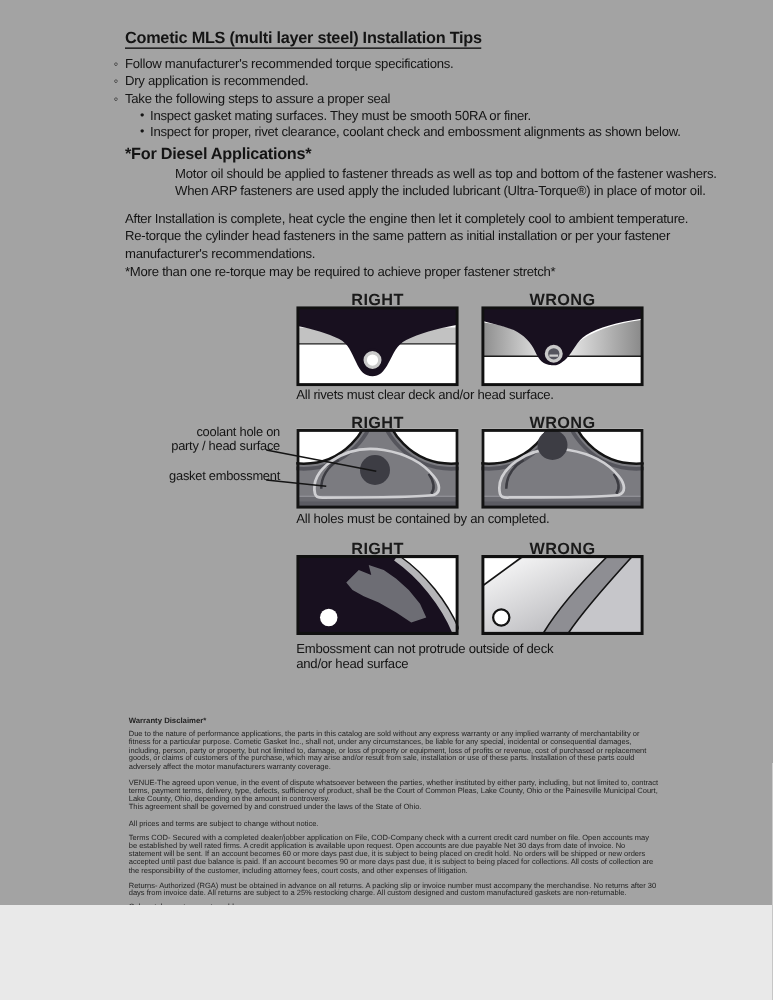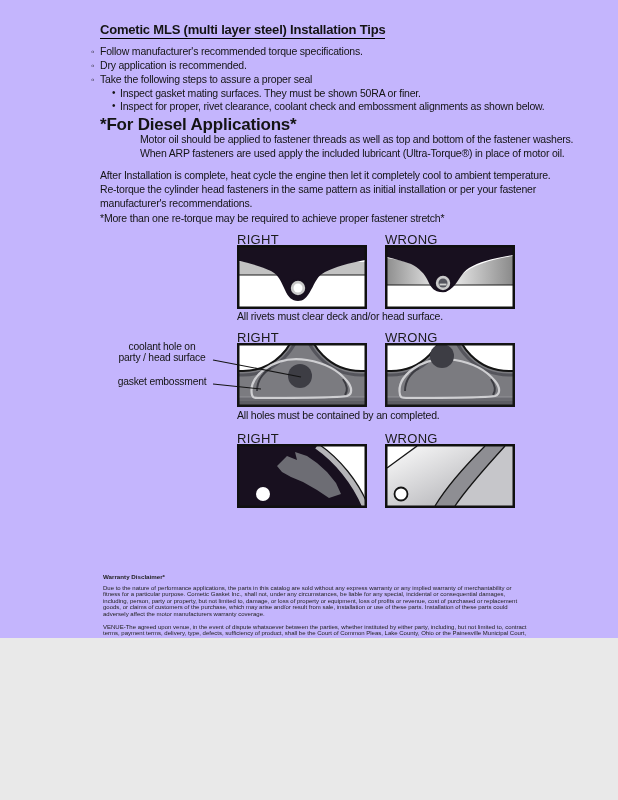--- a/index.html
+++ b/index.html
@@ -1,42 +1,42 @@
 <!DOCTYPE html>
 <html><head>
 <meta charset="utf-8">
 <style>
   html,body{margin:0;padding:0;background:#e9e9e9;}
-  .page{position:relative;width:618px;height:638px;background:#c4b5fd;overflow:hidden;
+  .page{position:relative;width:618px;height:724px;background:#a3a3a3;overflow:hidden;
         font-family:"Liberation Sans","DejaVu Sans",sans-serif;color:#141414;}
   .abs{position:absolute;}
   .title{left:100px;top:22px;font-size:13px;font-weight:bold;letter-spacing:-0.2px;
          border-bottom:1.6px solid #000;padding-bottom:1px;}
   .body-txt{font-size:10.5px;letter-spacing:-0.2px;line-height:13.9px;}
   .bullets{left:91px;top:45px;width:470px;}
   .bullet{padding-left:9px;position:relative;}
   .bullet::before{content:"◦";position:absolute;left:0;top:0;font-size:10px;}
   .subbullets{left:112px;top:87px;width:450px;line-height:13.2px;}
   .subbullet{padding-left:8px;position:relative;}
   .subbullet::before{content:"•";position:absolute;left:0;top:-1px;font-size:10px;}
-  .diesel-h{left:100px;top:115px;font-size:17px;font-weight:bold;letter-spacing:-0.2px;}
+  .diesel-h{left:100px;top:115px;font-size:13px;font-weight:bold;letter-spacing:-0.2px;}
   .para{left:100px;width:458px;}
   .p1{top:133px;margin-left:40px;} .p2{top:169px;} .note{top:212px;}
   .dg-row{width:278px;}
   .row1{left:237px;top:232px;height:96px;}
   .row2{left:237px;top:330px;height:96px;}
   .row3{left:237px;top:431px;height:112px;}
-  .dg-lbl{top:0;width:130px;font-size:13px;letter-spacing:0.3px;color:#1a1a1a;}
+  .dg-lbl{top:0;width:130px;text-align:center;font-size:13px;letter-spacing:0.3px;color:#1a1a1a;font-weight:bold;}
   .lbl-r{left:0;} .lbl-w{left:148px;}
   .dg-box{top:13px;} .box-r{left:0;} .box-w{left:148px;}
   .dg-cap{font-size:10.5px;letter-spacing:-0.2px;line-height:11.8px;}
   .cap1{top:79px;left:0;width:278px;}
   .cap2{top:80px;left:0;width:278px;}
   .cap3{top:83px;left:0;width:240px;}
-  .ann{font-size:10.3px;letter-spacing:-0.2px;line-height:11.4px;text-align:center;width:100px;left:112px;}
+  .ann{font-size:10.3px;letter-spacing:-0.2px;line-height:11.4px;text-align:right;width:100px;left:124px;}
   .ann1{top:341px;} .ann2{top:376px;}
   .leader{left:212px;top:344px;pointer-events:none;}
   .legal{left:103px;width:424px;font-size:6px;line-height:6.45px;letter-spacing:0;color:#222;}
   .legal-h{top:574px;font-weight:bold;font-size:6.2px;}
   .lp1{top:585px;} .lp2{top:624px;} .lp3{top:657px;} .lp4{top:668px;}
   .lp5{top:706px;} .lp6{top:723px;}
   .code{left:388px;top:758px;font-size:13.5px;letter-spacing:0.4px;color:#1a1a1a;}
 </style>
 </head>
 <body>
@@ -44,21 +44,21 @@
 <div class="page">
 
   <div class="abs title">Cometic MLS (multi layer steel) Installation Tips</div>
 
   <div class="abs bullets body-txt">
     <div class="bullet">Follow manufacturer's recommended torque specifications.</div>
     <div class="bullet">Dry application is recommended.</div>
     <div class="bullet">Take the following steps to assure a proper seal</div>
   </div>
   <div class="abs subbullets body-txt">
-    <div class="subbullet">Inspect gasket mating surfaces.  They must be shown 50RA or finer.</div>
+    <div class="subbullet">Inspect gasket mating surfaces.  They must be smooth 50RA or finer.</div>
     <div class="subbullet">Inspect for proper, rivet clearance, coolant check and embossment alignments as shown below.</div>
   </div>
 
   <div class="abs diesel-h">*For Diesel Applications*</div>
   <div class="abs para p1 body-txt">Motor oil should be applied to fastener threads as well as top and bottom of the fastener washers. When ARP fasteners are used apply the included lubricant (Ultra-Torque®) in place of motor oil.</div>
   <div class="abs para note body-txt">*More than one re-torque may be required to achieve proper fastener stretch*</div>
   <div class="abs para p2 body-txt">After Installation is complete, heat cycle the engine then let it completely cool to ambient temperature. Re-torque the cylinder head fasteners in the same pattern as initial installation or per your fastener manufacturer's recommendations.</div>
 
   <div class="abs dg-row row1">
     <div class="abs dg-lbl lbl-r">RIGHT</div>
@@ -165,20 +165,24 @@
       <rect x="1" y="1" width="128" height="62" fill="#c6c6ca"></rect>
       <path d="M34,2 L100,2 C80,22 62,42 50,62 L2,62 L2,24 Z" fill="url(#g3)"></path>
       <path d="M2,2 L32,2 L2,24 Z" fill="#ffffff"></path>
       <path d="M32,2 L2,24" stroke="#141414" stroke-width="1.3" fill="none"></path>
       <path d="M100,2 L120,2 C100,24 82,44 70,62 L50,62 C62,42 80,22 100,2 Z" fill="#8e8e93"></path>
       <path d="M100,2 C80,22 62,42 50,62" stroke="#141414" stroke-width="1.3" fill="none"></path>
       <path d="M120,2 C100,24 82,44 70,62" stroke="#141414" stroke-width="1.3" fill="none"></path>
       <circle cx="16" cy="50" r="6.5" fill="#ffffff" stroke="#141414" stroke-width="1.8"></circle>
       <rect x="1.25" y="1.25" width="127.5" height="61.5" fill="none" stroke="#101010" stroke-width="2.5"></rect>
     </svg>
+    <div class="abs dg-cap cap3">
+      <div>Embossment can not protrude outside of deck</div>
+      <div>and/or head surface</div>
+    </div>
   </div>
 
   <div class="abs legal legal-h">Warranty Disclaimer*</div>
   <div class="abs legal lp1">Due to the nature of performance applications, the parts in this catalog are sold without any express warranty or any implied warranty of merchantability or fitness for a particular purpose.  Cometic Gasket Inc., shall not, under any circumstances, be liable for any special, incidental or consequential damages, including, person, party or property, but not limited to, damage, or loss of property or equipment, loss of profits or revenue, cost of purchased or replacement goods, or claims of customers of the purchase, which may arise and/or result from sale, installation or use of these parts.  Installation of these parts could adversely affect the motor manufacturers warranty coverage.</div>
   <div class="abs legal lp2">
     <div>VENUE-The agreed upon venue, in the event of dispute whatsoever between the parties, whether instituted by either party, including, but not limited to, contract terms, payment terms, delivery, type, defects, sufficiency of product, shall be the Court of Common Pleas, Lake County, Ohio or the Painesville Municipal Court, Lake County, Ohio, depending on the amount in controversy.</div>
     <div>This agreement shall be governed by and construed under the laws of the State of Ohio.</div>
   </div>
   <div class="abs legal lp3">All prices and terms are subject to change without notice.</div>
   <div class="abs legal lp4">Terms COD- Secured with a completed dealer/jobber application on File, COD-Company check with a current credit card number on file.  Open accounts may be established by well rated firms.  A credit application is available upon request.  Open accounts are due payable Net 30 days from date of invoice.  No statement will be sent.  If an account becomes 60 or more days past due, it is subject to being placed on credit hold.  No orders will be shipped or new orders accepted until past due balance is paid.  If an account becomes 90 or more days past due, it is subject to being placed for collections.  All costs of collection are the responsibility of the customer, including attorney fees, court costs, and other expenses of litigation.</div>

